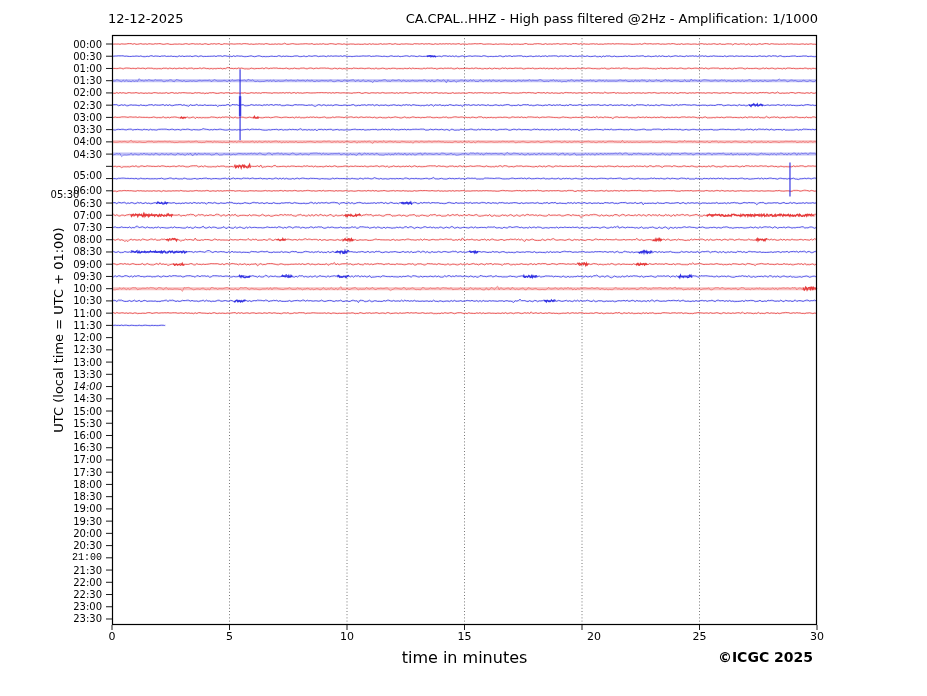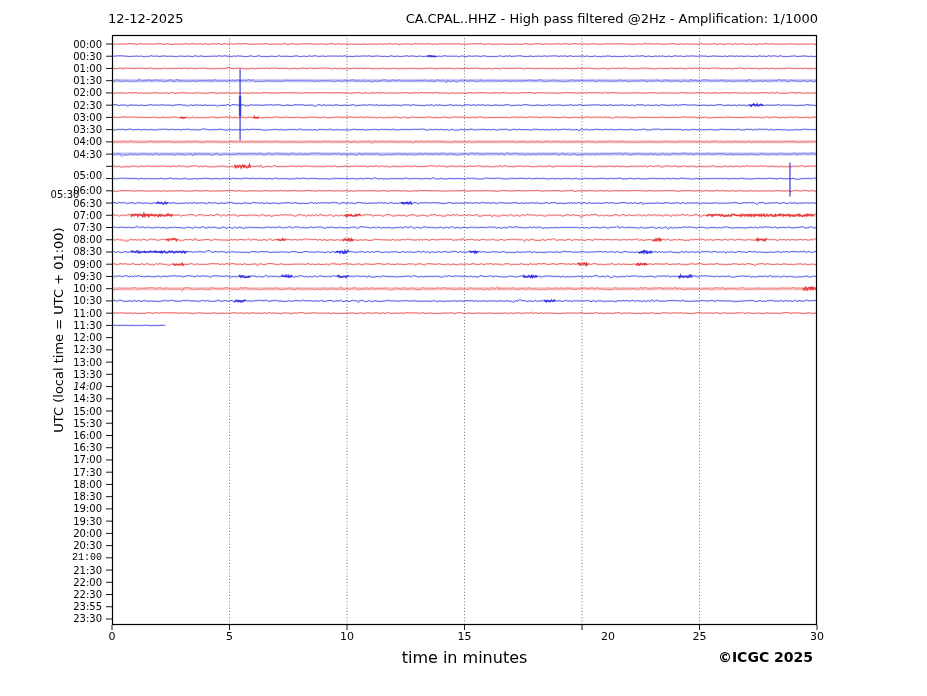--- a/index.html
+++ b/index.html
@@ -222,27 +222,27 @@
     <div class="ylab" style="top: 478.924px;">18:00</div>
     <div class="ylab" style="top: 491.158px;">18:30</div>
     <div class="ylab" style="top: 503.392px;">19:00</div>
     <div class="ylab" style="top: 515.626px;">19:30</div>
     <div class="ylab" style="top: 527.86px;">20:00</div>
     <div class="ylab" style="top: 540.094px;">20:30</div>
     <div class="ylab" style="top: 552.328px; font-family: Liberation Mono, monospace;">21:00</div>
     <div class="ylab" style="top: 564.562px;">21:30</div>
     <div class="ylab" style="top: 576.796px;">22:00</div>
     <div class="ylab" style="top: 589.03px;">22:30</div>
-    <div class="ylab" style="top: 601.264px;">23:55</div>
+    <div class="ylab" style="top: 601.264px;">23:00</div>
     <div class="ylab" style="top: 613.498px;">23:30</div>
   </div>
 <div id="x-labels">
     <div class="xlab" style="left: 90px;">0</div>
     <div class="xlab" style="left: 207.5px;">5</div>
     <div class="xlab" style="left: 325px;">10</div>
     <div class="xlab" style="left: 442.5px;">15</div>
-    <div class="xlab" style="left: 586px;">20</div>
+    <div class="xlab" style="left: 572px;">20</div>
     <div class="xlab" style="left: 677.5px;">25</div>
     <div class="xlab" style="left: 795px;">30</div>
   </div>
 
 <div id="x-axis-label">time in minutes</div>
 <div id="credit">©ICGC 2025</div>
 
 </body></html>

